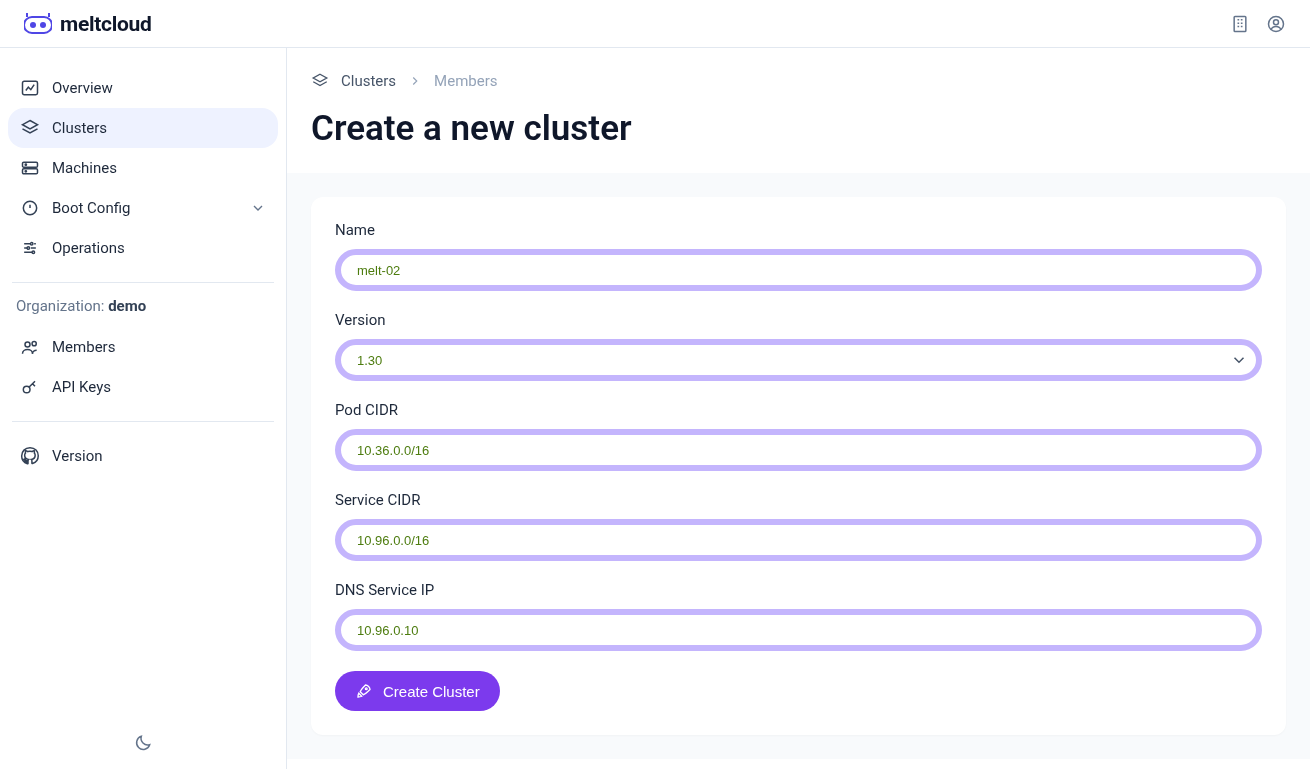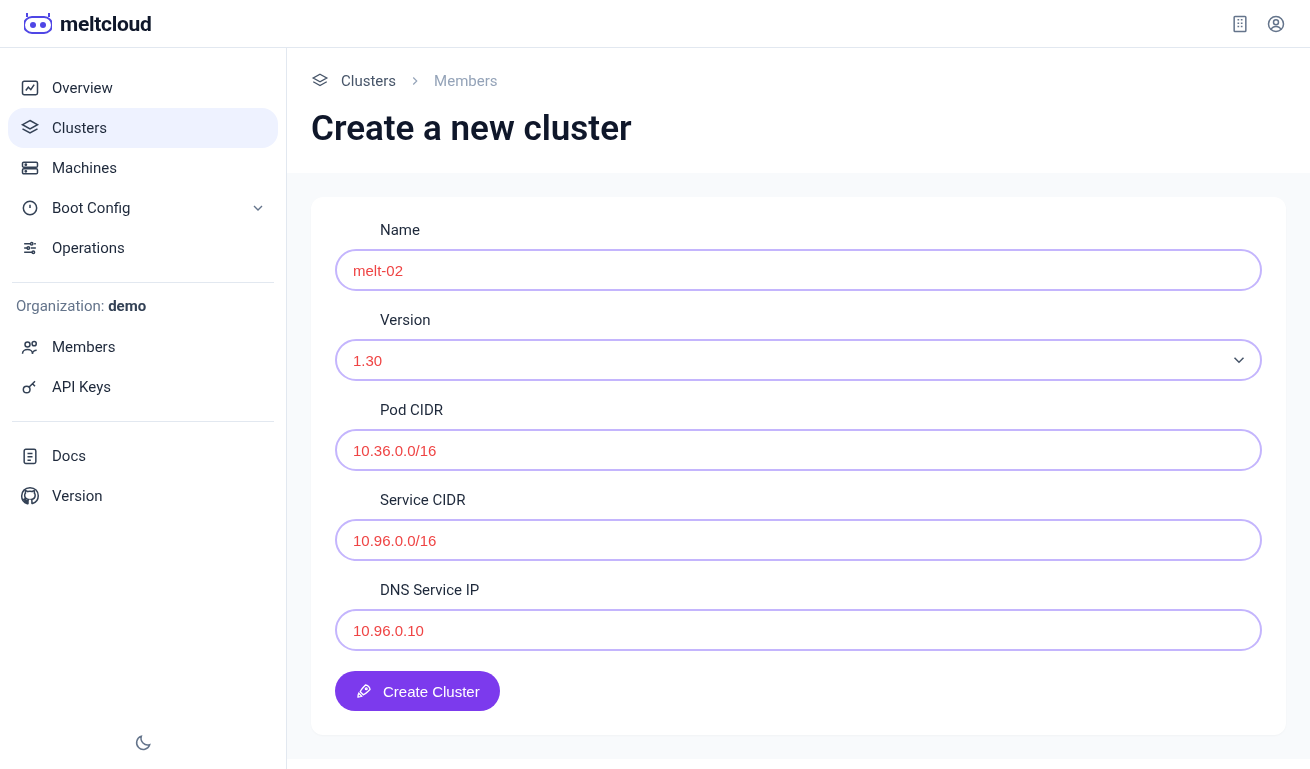--- a/index.html
+++ b/index.html
@@ -141,30 +141,29 @@
       border-radius: 12px;
       padding: 24px;
       box-shadow: 0 1px 2px rgba(0,0,0,0.03);
     }
     .field { margin-bottom: 20px; }
     .field-label {
       display: block;
       font-size: 15px;
       color: #1e293b;
       margin-bottom: 10px;
-      margin-left: 45px;
     }
     .input, .select {
       width: 100%;
       height: 42px;
-      border: 2px solid #c4b5fd;
+      border: 6px solid #c4b5fd;
       border-radius: 21px;
       padding: 0 16px;
-      font-size: 15px;
-      color: #ef4444;
+      font-size: 13px;
+      color: #4d7c0f;
       background: #fff;
       outline: none;
     }
     .select-wrap { position: relative; }
     .select-wrap .sel-chev {
       position: absolute;
       right: 14px;
       top: 50%;
       transform: translateY(-50%);
       width: 18px;
@@ -284,27 +283,20 @@
     <div class="nav-item">
       <svg class="ic" viewBox="0 0 24 24" fill="none" stroke="currentColor" stroke-width="1.8">
         <circle cx="8" cy="15" r="4"></circle>
         <path d="M11 12l7-7M15 8l3 3"></path>
       </svg>
       <span>API Keys</span>
     </div>
 
     <hr>
 
-    <div class="nav-item">
-      <svg class="ic" viewBox="0 0 24 24" fill="none" stroke="currentColor" stroke-width="1.8">
-        <rect x="5" y="4" width="14" height="17" rx="2"></rect>
-        <path d="M9 9h6M9 13h6M9 17h4"></path>
-      </svg>
-      <span>Docs</span>
-    </div>
 
     <div class="nav-item">
       <svg class="ic" viewBox="0 0 24 24" fill="none" stroke="currentColor" stroke-width="1.8">
         <path d="M12 2C6 2 2 6.5 2 12c0 4.4 2.9 8.1 6.9 9.4.5.1.7-.2.7-.5v-2c-2.8.6-3.4-1.2-3.4-1.2-.5-1.2-1.1-1.5-1.1-1.5-.9-.6.1-.6.1-.6 1 .1 1.5 1 1.5 1 .9 1.5 2.3 1.1 2.9.8.1-.6.3-1.1.6-1.3-2.2-.3-4.6-1.1-4.6-5 0-1.1.4-2 1-2.7-.1-.3-.4-1.3.1-2.7 0 0 .8-.3 2.7 1 .8-.2 1.7-.3 2.5-.3s1.7.1 2.5.3c1.9-1.3 2.7-1 2.7-1 .5 1.4.2 2.4.1 2.7.6.7 1 1.6 1 2.7 0 3.9-2.3 4.7-4.6 5 .4.3.7.9.7 1.8v2.7c0 .3.2.6.7.5 4-1.3 6.9-5 6.9-9.4C22 6.5 18 2 12 2z"></path>
       </svg>
       <span>Version</span>
     </div>
 
     <svg class="theme-toggle" viewBox="0 0 24 24" fill="none" stroke="currentColor" stroke-width="1.8">
       <path d="M20 14A8 8 0 0 1 10 4a8 8 0 1 0 10 10z"></path>

